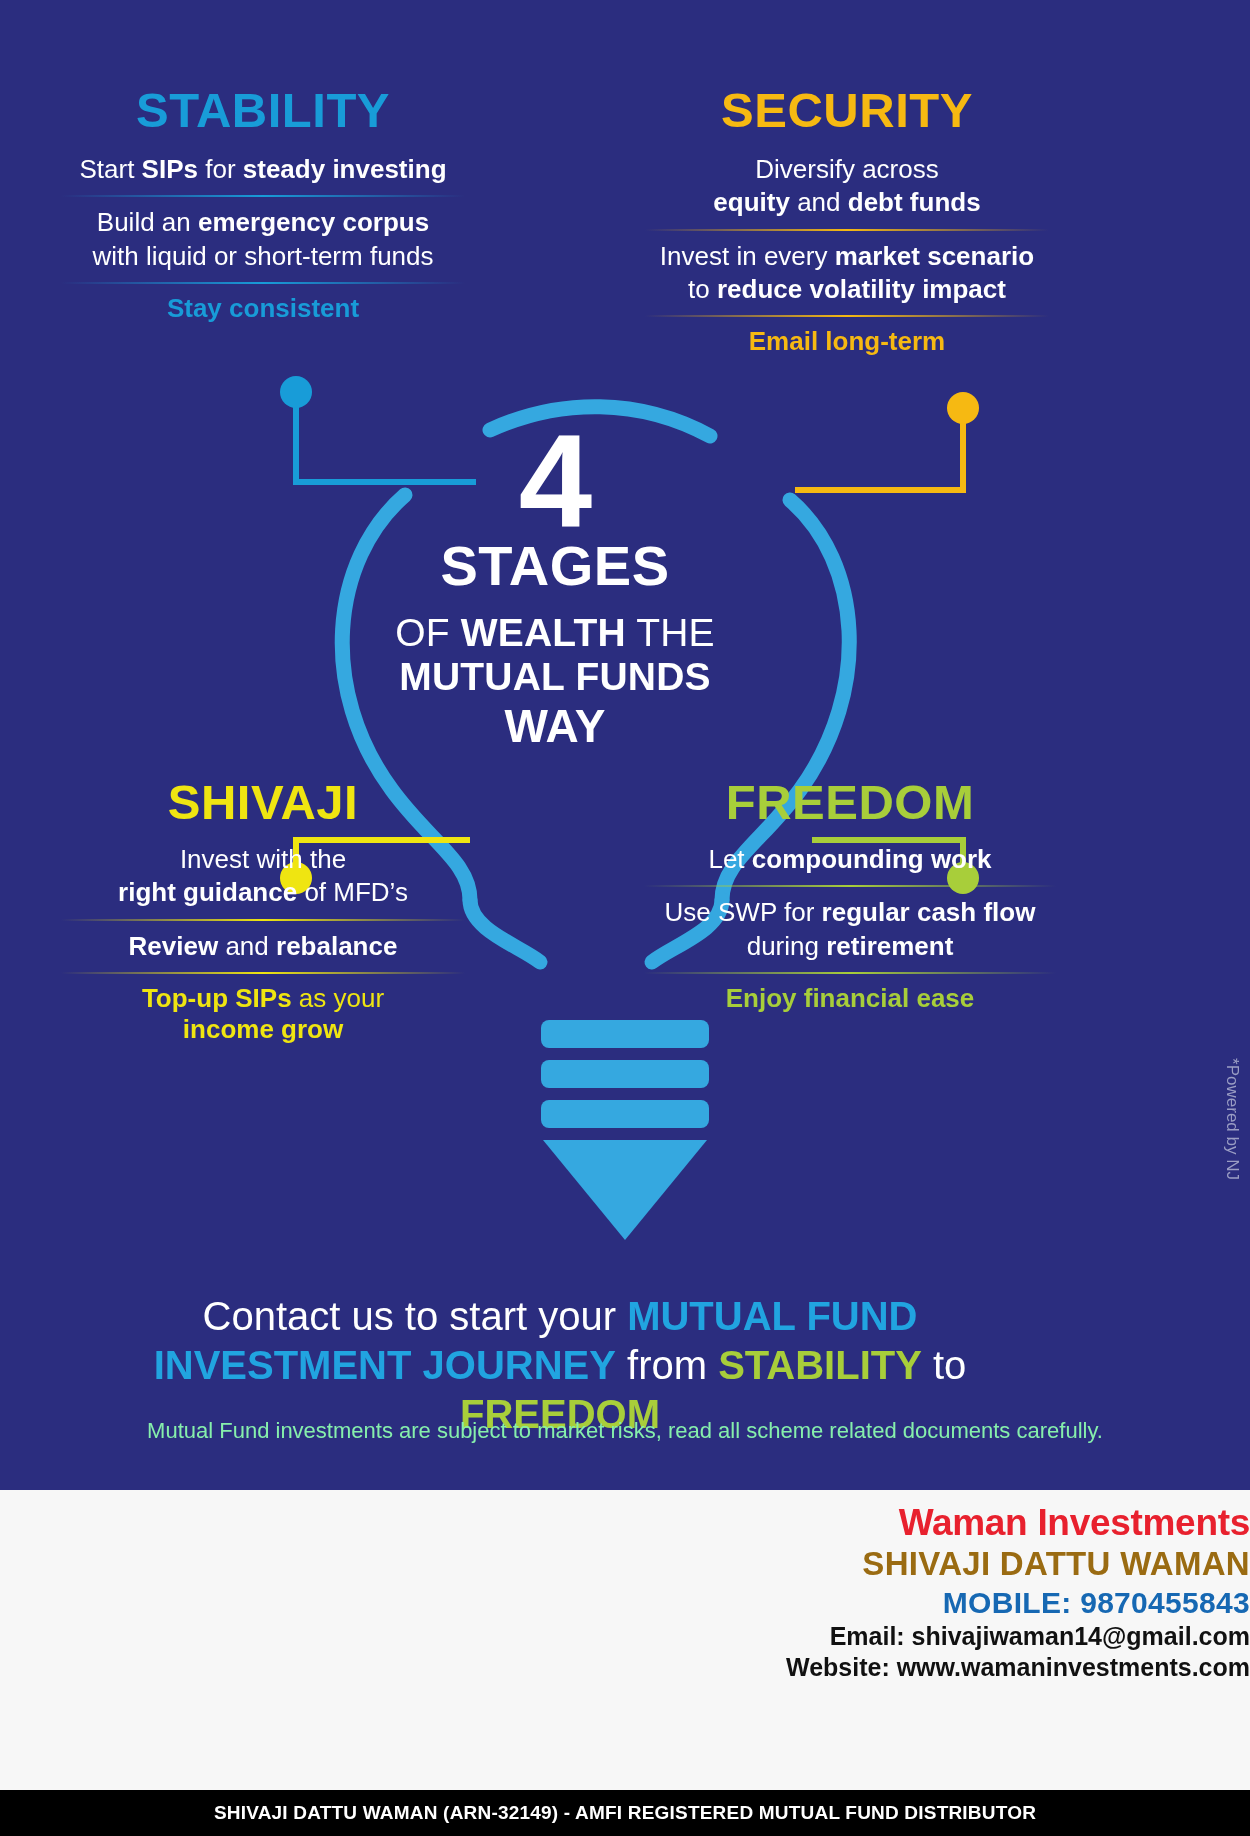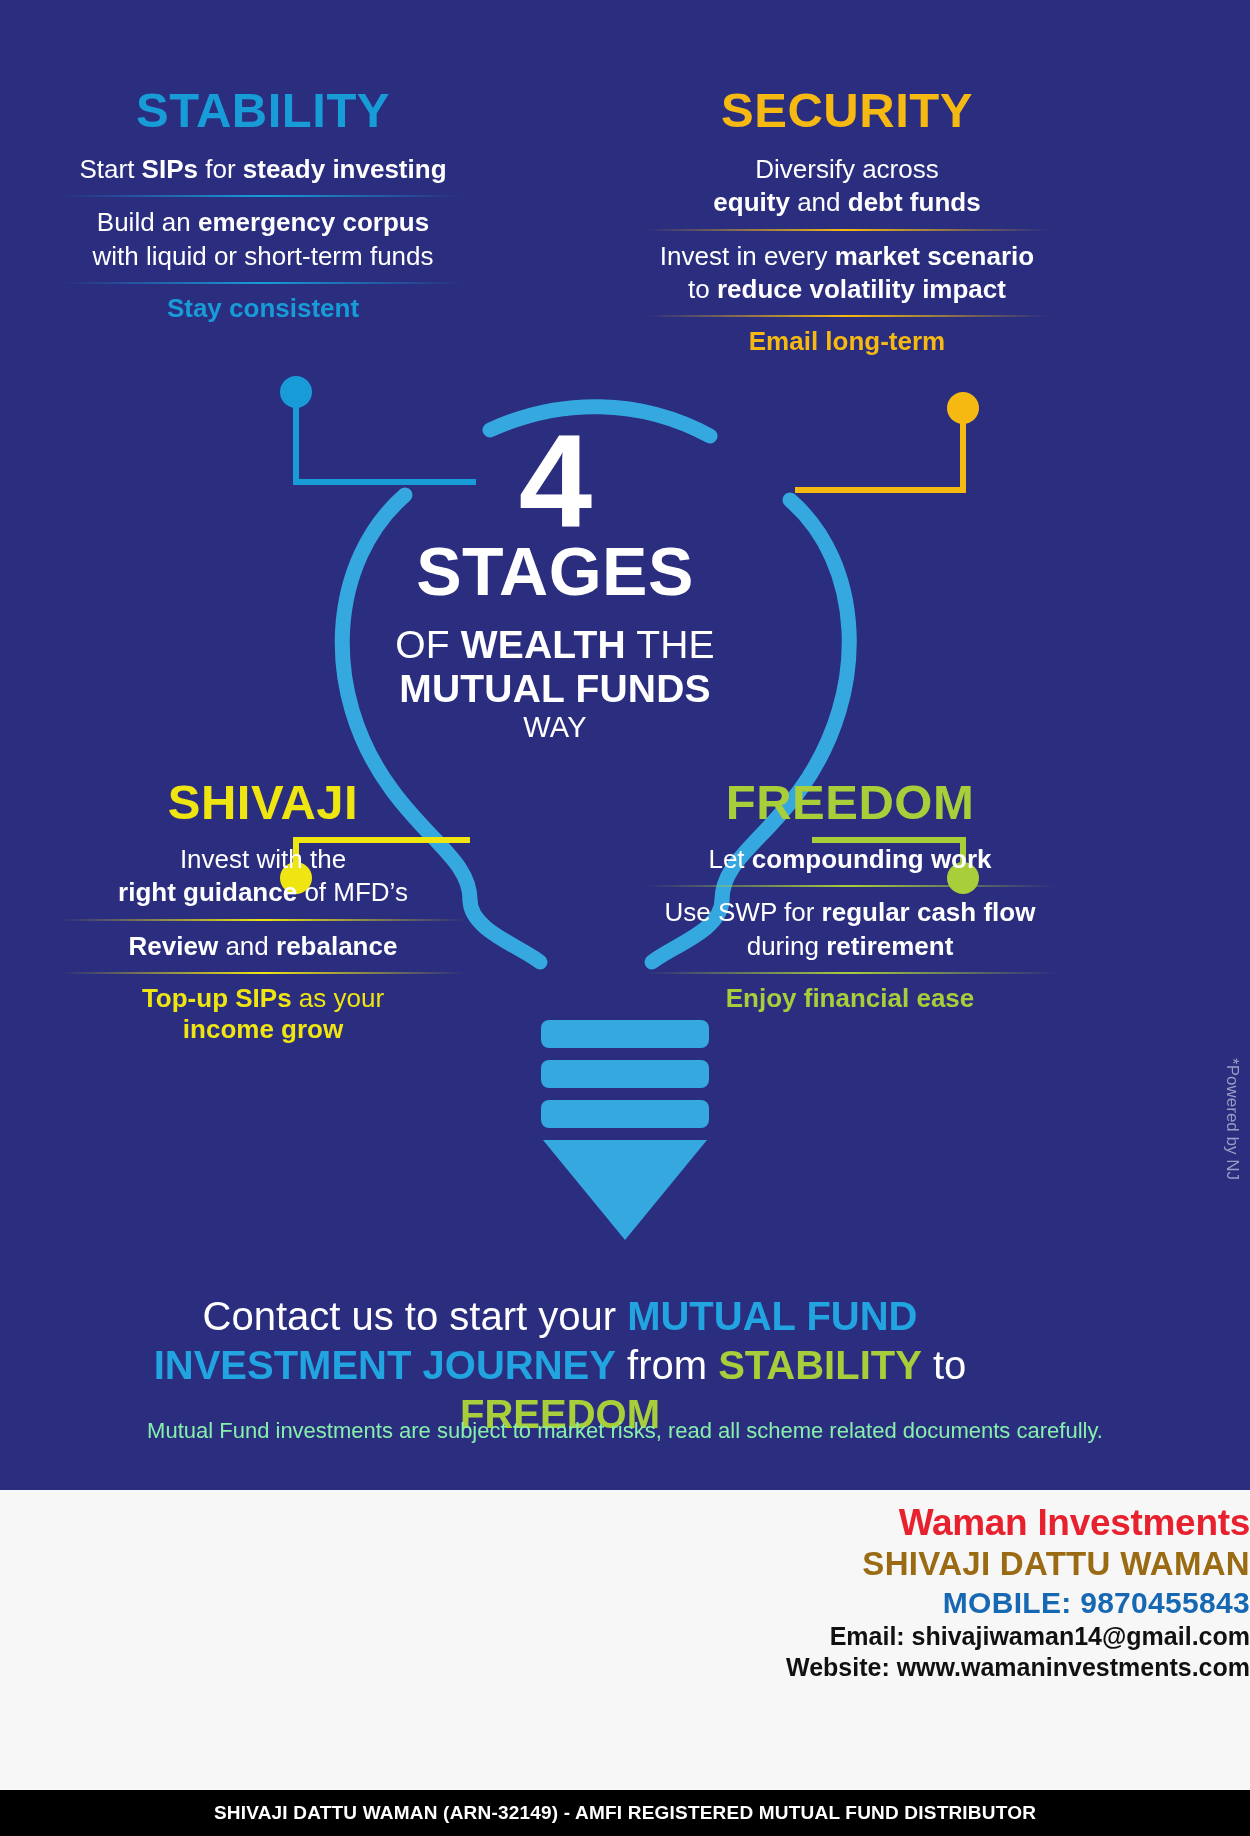--- a/index.html
+++ b/index.html
@@ -79,29 +79,29 @@
 
   
   #center-copy {
     position:absolute; left:345px; top:420px; width:420px;
     text-align:center; color:#ffffff;
   }
   #center-copy .big4 {
     font-size:132px; font-weight:800; line-height:.92; letter-spacing:-1px;
   }
   #center-copy .stages {
-    font-size:68px; font-weight:800; letter-spacing:.5px; line-height:1.02;
+    font-size:56px; font-weight:800; letter-spacing:.5px; line-height:1.02;
     margin-top:-4px;
   }
   #center-copy .sub1 {
     font-size:39px; font-weight:400; letter-spacing:.2px; margin-top:16px;
   }
   #center-copy .sub1 b, #center-copy .sub2 b { font-weight:800; }
   #center-copy .sub2 { font-size:39px; font-weight:800; letter-spacing:.2px; }
-  #center-copy .sub3 { font-size:29px; font-weight:400; letter-spacing:.2px; }
+  #center-copy .sub3 { font-size:46px; font-weight:700; letter-spacing:.2px; }
 
   
   #cta {
     position:absolute; left:60px; top:1292px; width:1000px;
     text-align:center; line-height:1.22;
   }
   #cta .cta-line { font-size:40px; color:#ffffff; font-weight:400; }
   #cta .cta-line .accent-blue  { color:#21a4e0; font-weight:800; }
   #cta .cta-line .accent-green { color:#a8ce3a; font-weight:800; }
   #disclaimer {

